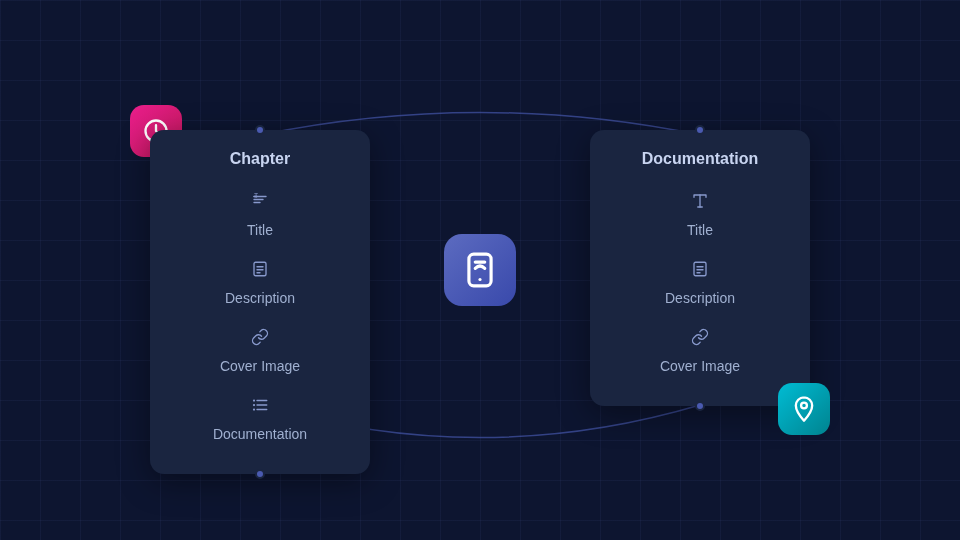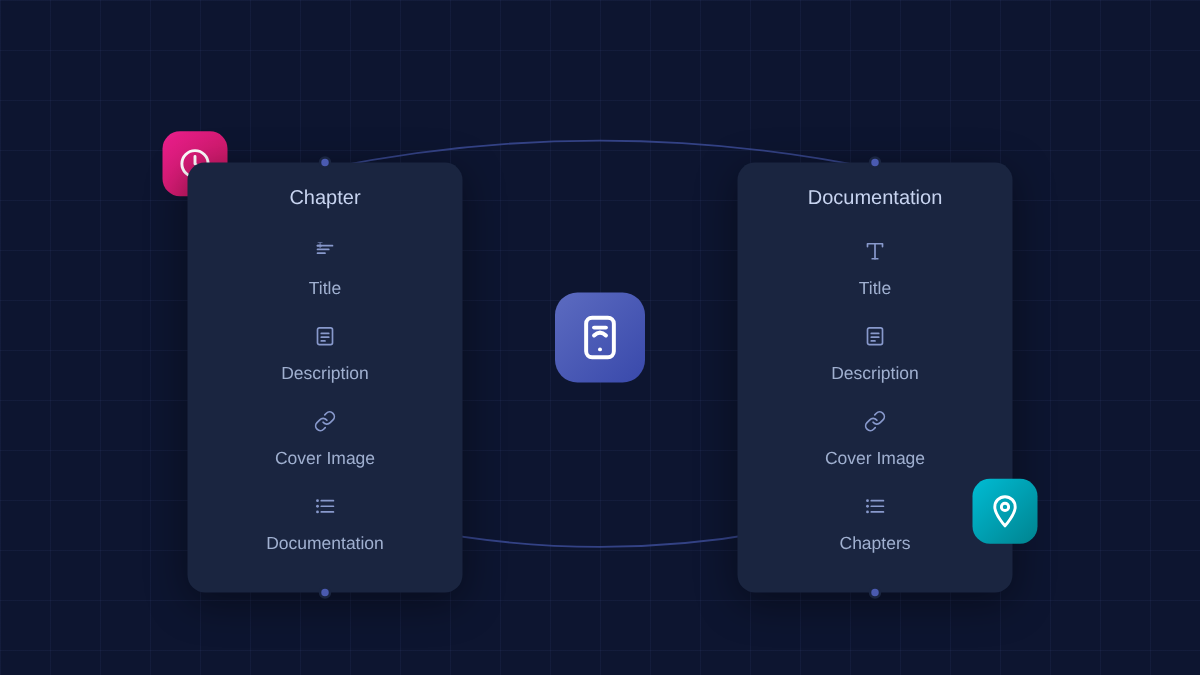--- a/index.html
+++ b/index.html
@@ -46,21 +46,21 @@
       border-radius: 14px;
       padding: 20px 16px 20px 16px;
       width: 220px;
       position: relative;
       box-shadow: 0 8px 32px rgba(0,0,0,0.4);
     }
 
     .card-title {
       color: #c8d4f0;
       font-size: 16px;
-      font-weight: 400;
+      font-weight: 700;
       text-align: center;
       margin-bottom: 14px;
     }
 
     .card-field {
       display: flex;
       align-items: center;
       gap: 10px;
       padding: 8px 10px;
       border-radius: 8px;
@@ -281,33 +281,20 @@
       <div class="card-field">
         <div class="field-icon">
           <svg class="icon-svg" viewBox="0 0 24 24">
             <path d="M10 13a5 5 0 0 0 7.54.54l3-3a5 5 0 0 0-7.07-7.07l-1.72 1.71"></path>
             <path d="M14 11a5 5 0 0 0-7.54-.54l-3 3a5 5 0 0 0 7.07 7.07l1.71-1.71"></path>
           </svg>
         </div>
         <span class="field-label">Cover Image</span>
       </div>
 
-      <div class="card-field">
-        <div class="field-icon">
-          <svg class="icon-svg" viewBox="0 0 24 24">
-            <line x1="8" y1="6" x2="21" y2="6"></line>
-            <line x1="8" y1="12" x2="21" y2="12"></line>
-            <line x1="8" y1="18" x2="21" y2="18"></line>
-            <circle cx="4" cy="6" r="1.5" fill="#8899cc" stroke="none"></circle>
-            <circle cx="4" cy="12" r="1.5" fill="#8899cc" stroke="none"></circle>
-            <circle cx="4" cy="18" r="1.5" fill="#8899cc" stroke="none"></circle>
-          </svg>
-        </div>
-        <span class="field-label">Chapters</span>
-      </div>
     </div>
 
     <div class="icon-badge badge-teal" style="right:10px; bottom:25px;">
       <svg class="badge-icon" viewBox="0 0 24 24">
         <path d="M12 2C8.13 2 5 5.13 5 9c0 5.25 7 13 7 13s7-7.75 7-13c0-3.87-3.13-7-7-7z"></path>
         <circle cx="12" cy="9" r="2.5" stroke="white" fill="none"></circle>
       </svg>
     </div>
 
   </div>

